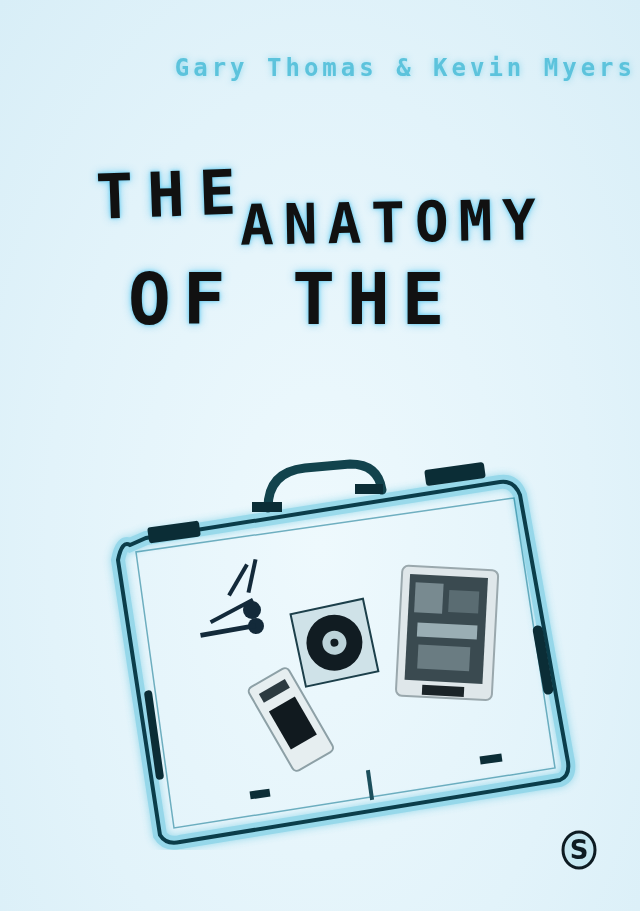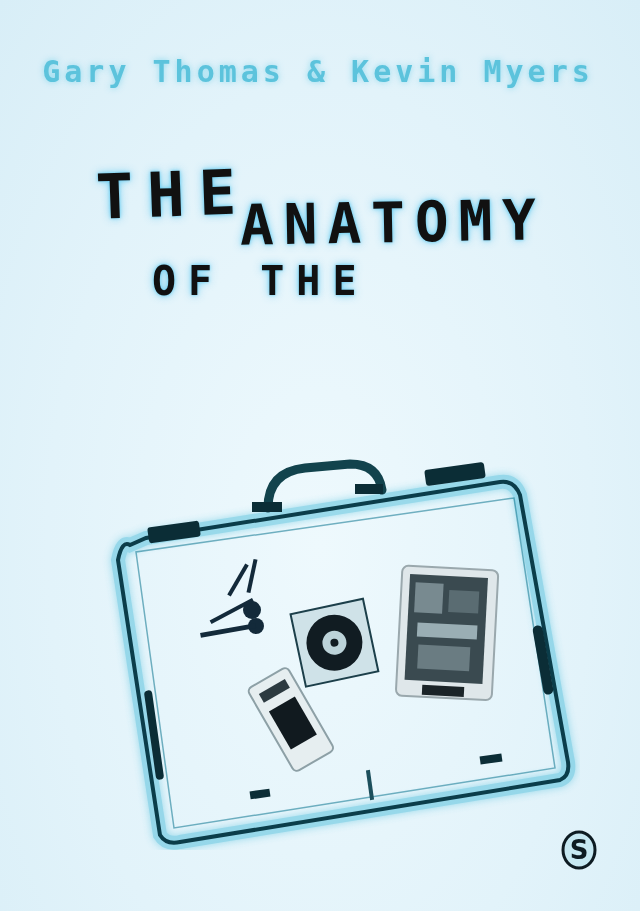--- a/index.html
+++ b/index.html
@@ -1,22 +1,22 @@
 <!DOCTYPE html>
 <html><head>
 <meta charset="utf-8">
 <style>
   html,body{margin:0;padding:0;}
   body{width:640px;height:911px;overflow:hidden;background:#e4f4fb;position:relative;font-family:"DejaVu Sans Mono","Liberation Mono",monospace;}
   .cover{position:absolute;left:0;top:0;width:640px;height:911px;background:radial-gradient(ellipse at 50% 60%,#eef9fd 0%,#e2f3fa 60%,#d8eef7 100%);}
-  .authors{position:absolute;left:0;top:54px;width:636px;text-align:center;font-family:"DejaVu Sans Mono",monospace;font-weight:bold;font-size:30px;letter-spacing:4px;color:#5cc3dc;text-shadow:0 0 6px rgba(120,210,235,.8);}
+  .authors{position:absolute;left:0;top:54px;width:636px;text-align:right;font-family:"DejaVu Sans Mono",monospace;font-weight:bold;font-size:24px;letter-spacing:4px;color:#5cc3dc;text-shadow:0 0 6px rgba(120,210,235,.8);}
   .title-line{position:absolute;font-family:"DejaVu Sans Mono",monospace;font-weight:bold;color:#111;text-shadow:0 0 8px rgba(90,200,240,.85),0 0 3px rgba(90,200,240,.9);letter-spacing:14px;white-space:nowrap;}
   .t1{left:96px;top:158px;font-size:62px;transform:rotate(-2deg);}
   .t2{left:240px;top:190px;font-size:56px;letter-spacing:10px;transform:rotate(-1deg);}
-  .t3{left:128px;top:258px;font-size:40px;letter-spacing:12px;margin-left:24px;}
+  .t3{left:128px;top:258px;font-size:71px;letter-spacing:12px;}
   .t4{left:96px;top:328px;font-size:60px;letter-spacing:14px;}
   .case{position:absolute;left:100px;top:450px;width:480px;height:400px;}
   .logo{position:absolute;left:561px;top:830px;width:36px;height:40px;}
 </style>
 </head>
 <body>
 
 <div class="cover">
 
   <div class="authors">Gary Thomas &amp; Kevin Myers</div>

